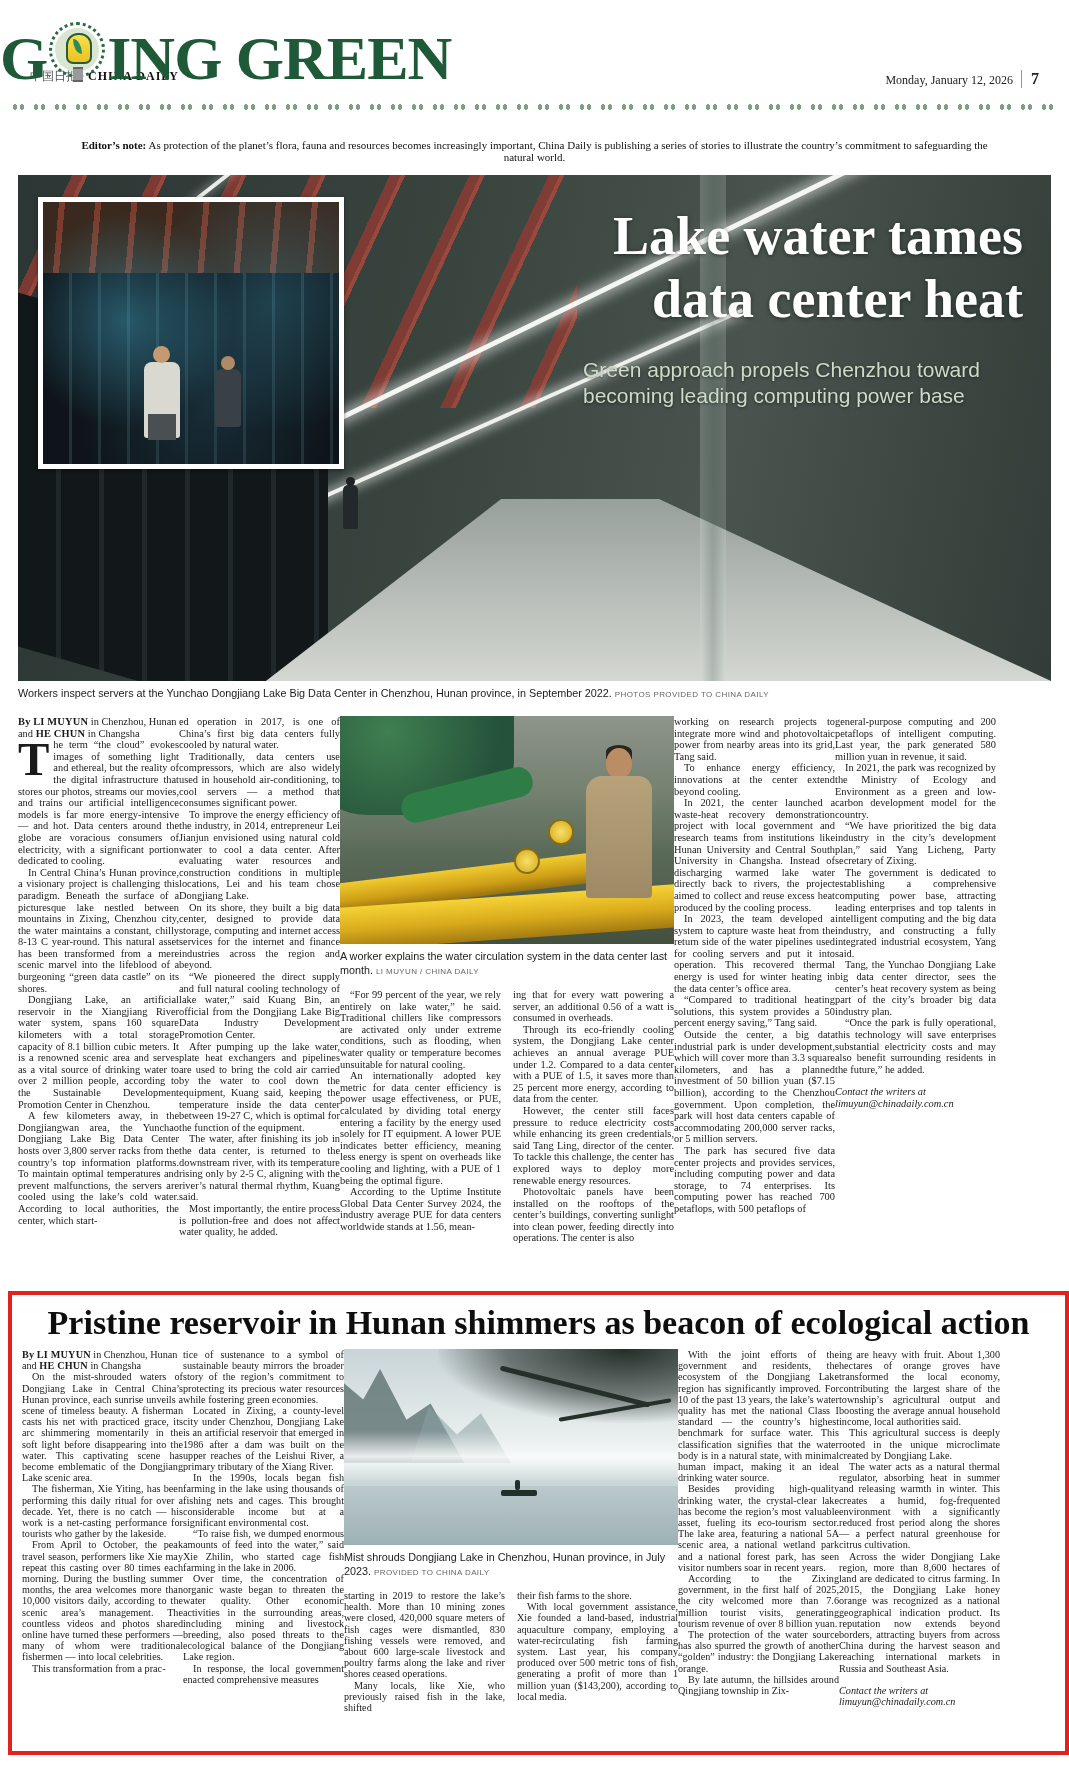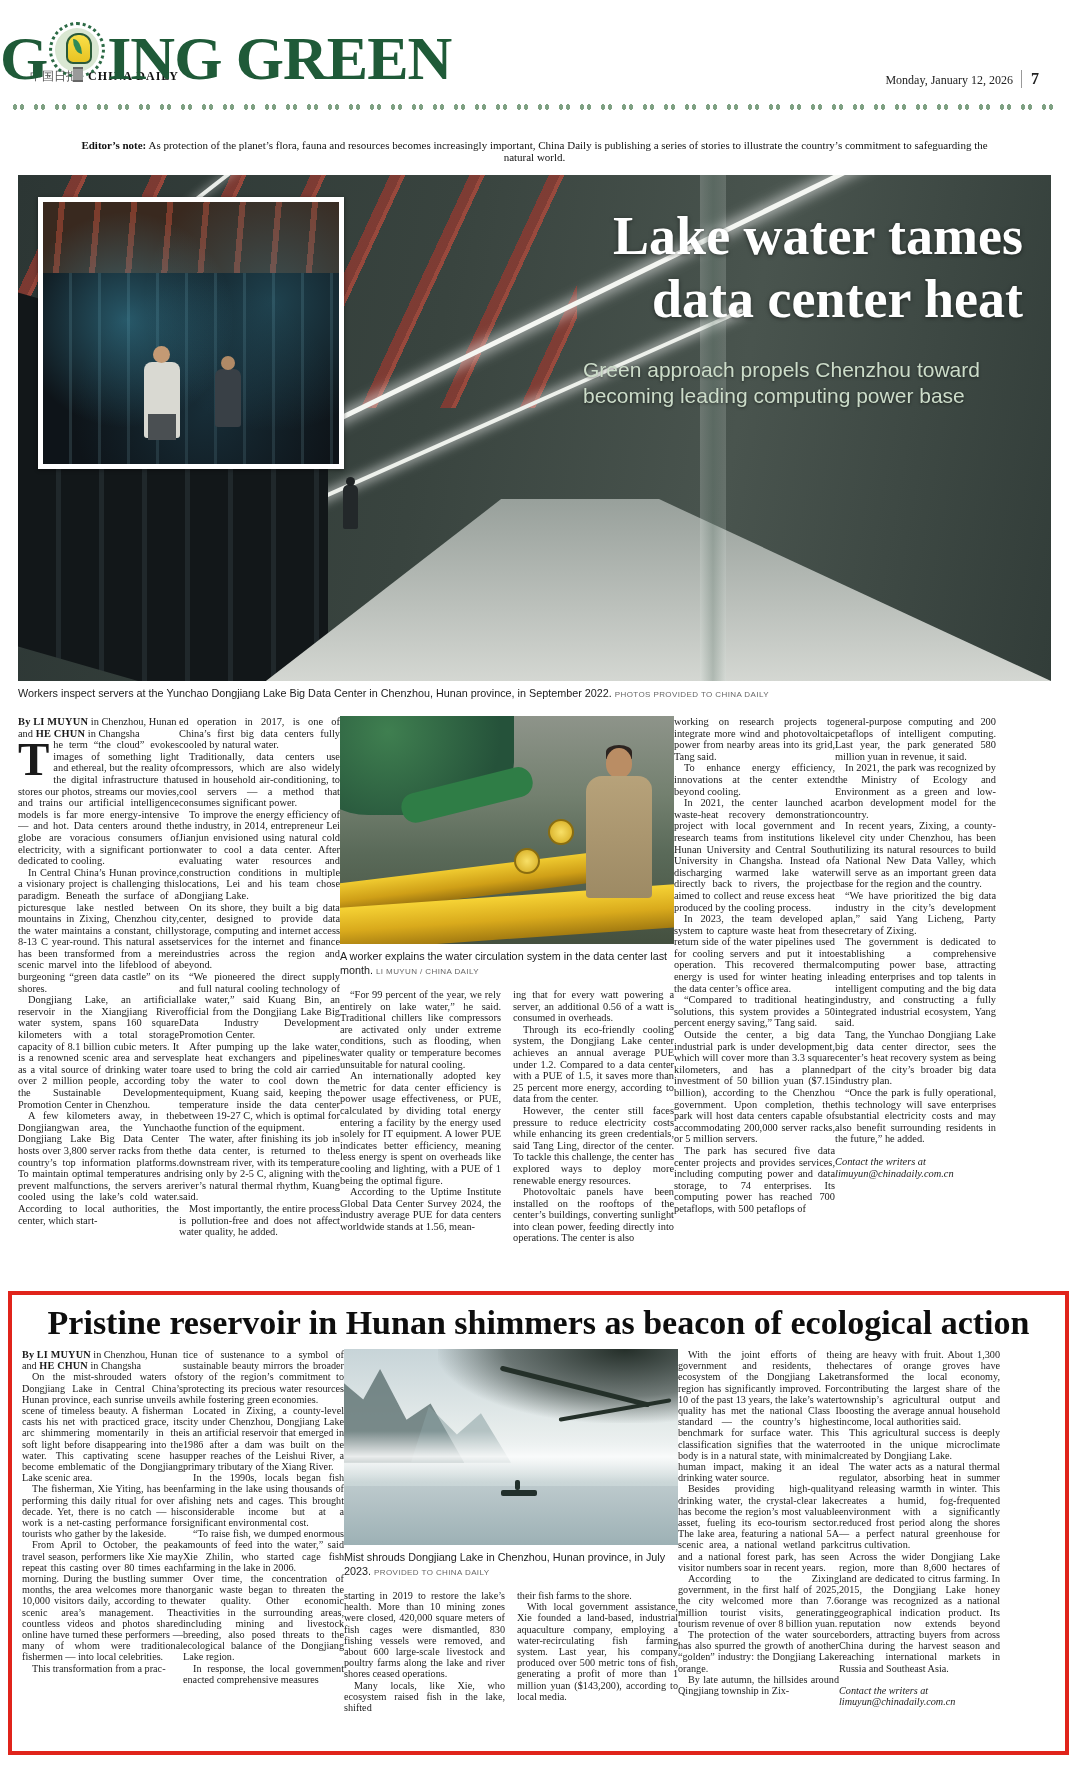--- a/index.html
+++ b/index.html
@@ -247,21 +247,20 @@
           <p>In 2023, the team developed a system to capture waste heat from the return side of the water pipelines used for cooling servers and put it into operation. This recovered thermal energy is used for winter heating in the data center’s office area.</p>
           <p>“Compared to traditional heating solutions, this system provides a 50 percent energy saving,” Tang said.</p>
           <p>Outside the center, a big data industrial park is under development, which will cover more than 3.3 square kilometers, and has a planned investment of 50 billion yuan ($7.15 billion), according to the Chenzhou government. Upon completion, the park will host data centers capable of accommodating 200,000 server racks, or 5 million servers.</p>
           <p>The park has secured five data center projects and provides services, including computing power and data storage, to 74 enterprises. Its computing power has reached 700 petaflops, with 500 petaflops of</p>
         </div>
     </div>
     <div class="col flush">
       <div>
           <p>general-purpose computing and 200 petaflops of intelligent computing. Last year, the park generated 580 million yuan in revenue, it said.</p>
           <p>In 2021, the park was recognized by the Ministry of Ecology and Environment as a green and low-carbon development model for the country.</p>
-          <p>In recent years, Zixing, a county-level city under Chenzhou, has been utilizing its natural resources to build a National New Data Valley, which will serve as an important green data base for the region and the country.</p>
           <p>“We have prioritized the big data industry in the city’s development plan,” said Yang Licheng, Party secretary of Zixing.</p>
           <p>The government is dedicated to establishing a comprehensive computing power base, attracting leading enterprises and top talents in intelligent computing and the big data industry, and constructing a fully integrated industrial ecosystem, Yang said.</p>
           <p>Tang, the Yunchao Dongjiang Lake big data center director, sees the center’s heat recovery system as being part of the city’s broader big data industry plan.</p>
           <p>“Once the park is fully operational, this technology will save enterprises substantial electricity costs and may also benefit surrounding residents in the future,” he added.</p>
         </div>
       <p class="contact"><span>Contact the writers at</span><br><span>limuyun@chinadaily.com.cn</span></p>
     </div>
   </section>
 
   <section class="redbox">
@@ -302,21 +301,21 @@
           <div class="pl-branch"></div>
           <div class="pl-stick1"></div>
           <div class="pl-stick2"></div>
           <div class="pl-boat"></div>
         </div>
         <p class="caption photo-caption"><span>Mist shrouds Dongjiang Lake in Chenzhou, Hunan province, in July 2023.</span> <span class="credit">PROVIDED TO CHINA DAILY</span></p>
         <div class="sub-cols">
           <div class="sub-col flush">
             <div>
                 <p>starting in 2019 to restore the lake’s health. More than 10 mining zones were closed, 420,000 square meters of fish cages were dismantled, 830 fishing vessels were removed, and about 600 large-scale livestock and poultry farms along the lake and river shores ceased operations.</p>
-                <p>Many locals, like Xie, who ecosystem raised fish in the lake, shifted</p>
+                <p>Many locals, like Xie, who previously raised fish in the lake, shifted</p>
               </div>
           </div>
           <div class="sub-col flush">
             <div>
                 <p>their fish farms to the shore.</p>
                 <p>With local government assistance, Xie founded a land-based, industrial aquaculture company, employing a water-recirculating fish farming system. Last year, his company produced over 500 metric tons of fish, generating a profit of more than 1 million yuan ($143,200), according to local media.</p>
               </div>
           </div>
         </div>
       </div>

